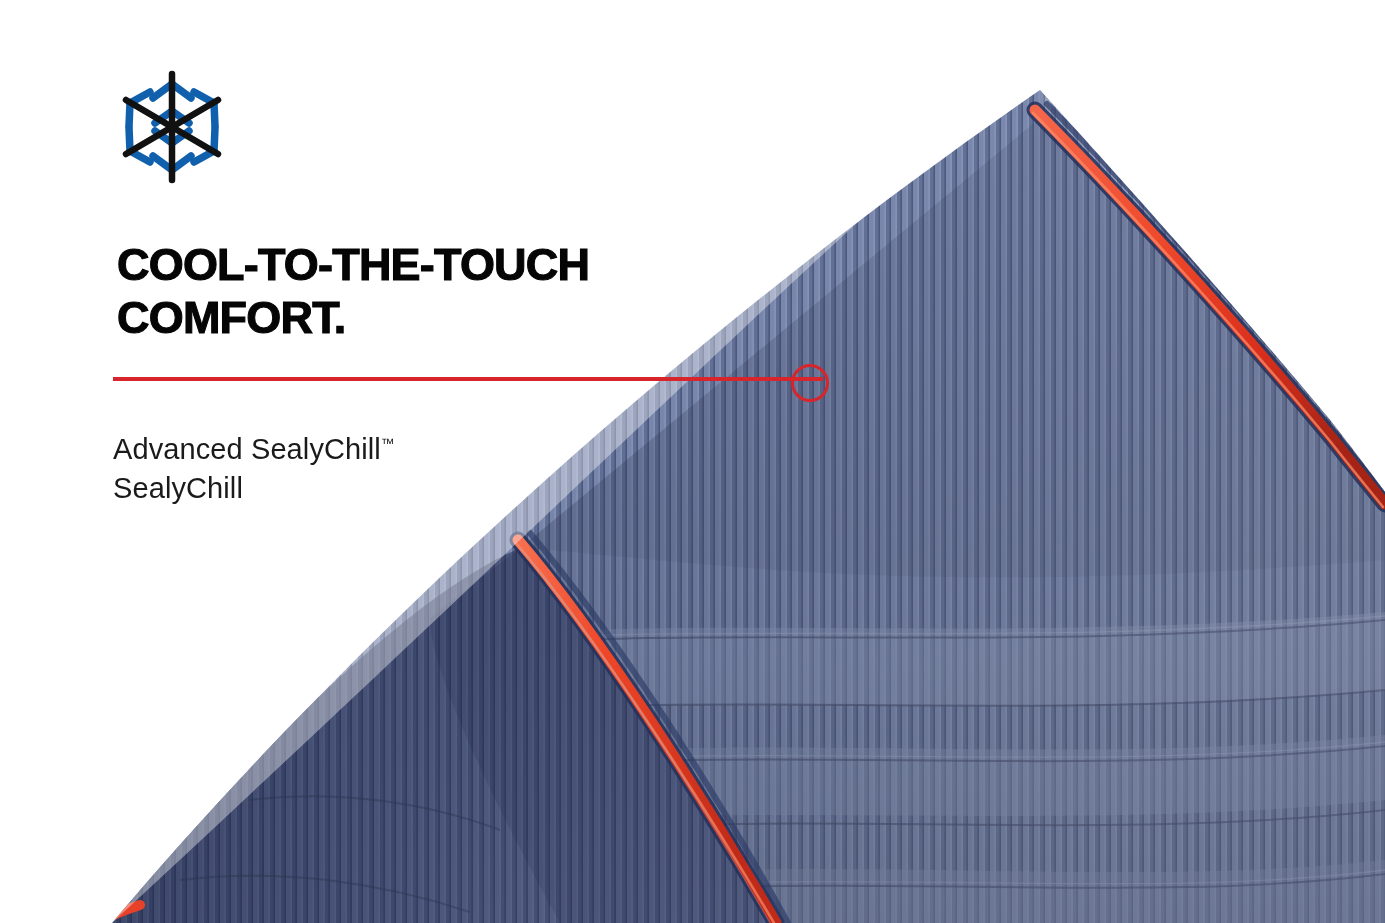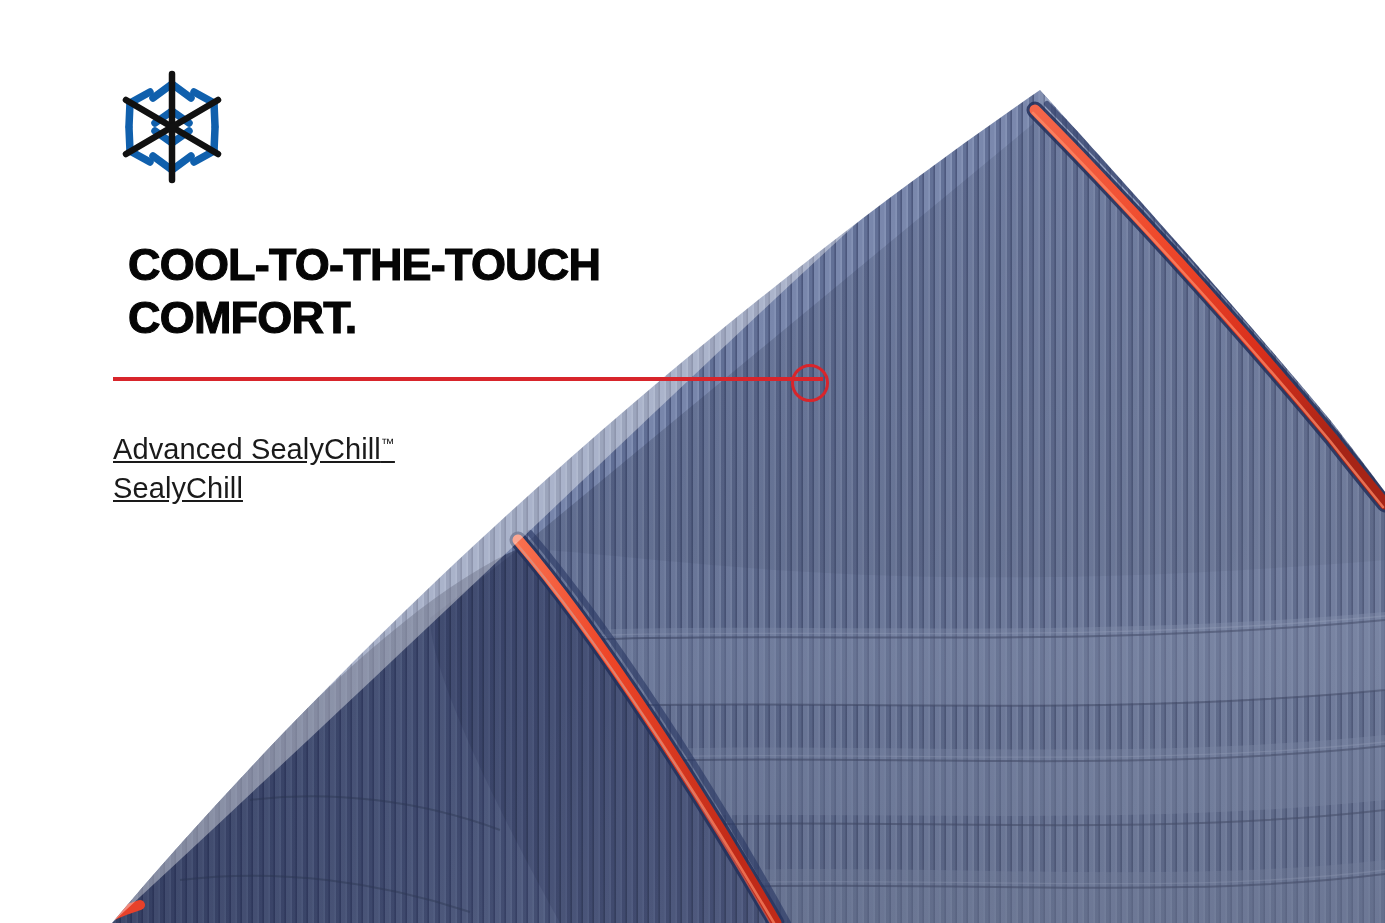--- a/index.html
+++ b/index.html
@@ -34,21 +34,21 @@
   }
 
   #snowflake-icon {
     width: 118px;
     height: 126px;
     display: block;
     margin-bottom: 48px;
   }
 
   #headline {
-    margin: 15px;
+    margin: 4px;
     font-family: "Liberation Sans", sans-serif;
     font-weight: 700;
     font-size: 45px;
     line-height: 1.18;
     letter-spacing: -0.8px;
     color: #050505;
     text-transform: uppercase;
     -webkit-text-stroke: 1.1px #050505;
     max-width: 540px;
   }
@@ -74,21 +74,20 @@
     left: 0px;
     top: 366px;
     margin: 0;
     font-family: "Liberation Sans", sans-serif;
     font-weight: 400;
     font-size: 29px;
     line-height: 1.36;
     color: #1a1a1a;
     letter-spacing: 0.1px;
     max-width: 420px;
-    text-decoration: underline;
   }
   #subcopy sup {
     font-size: 0.48em;
     vertical-align: super;
     line-height: 0;
   }
 
   
   #callout {
     position: absolute;

